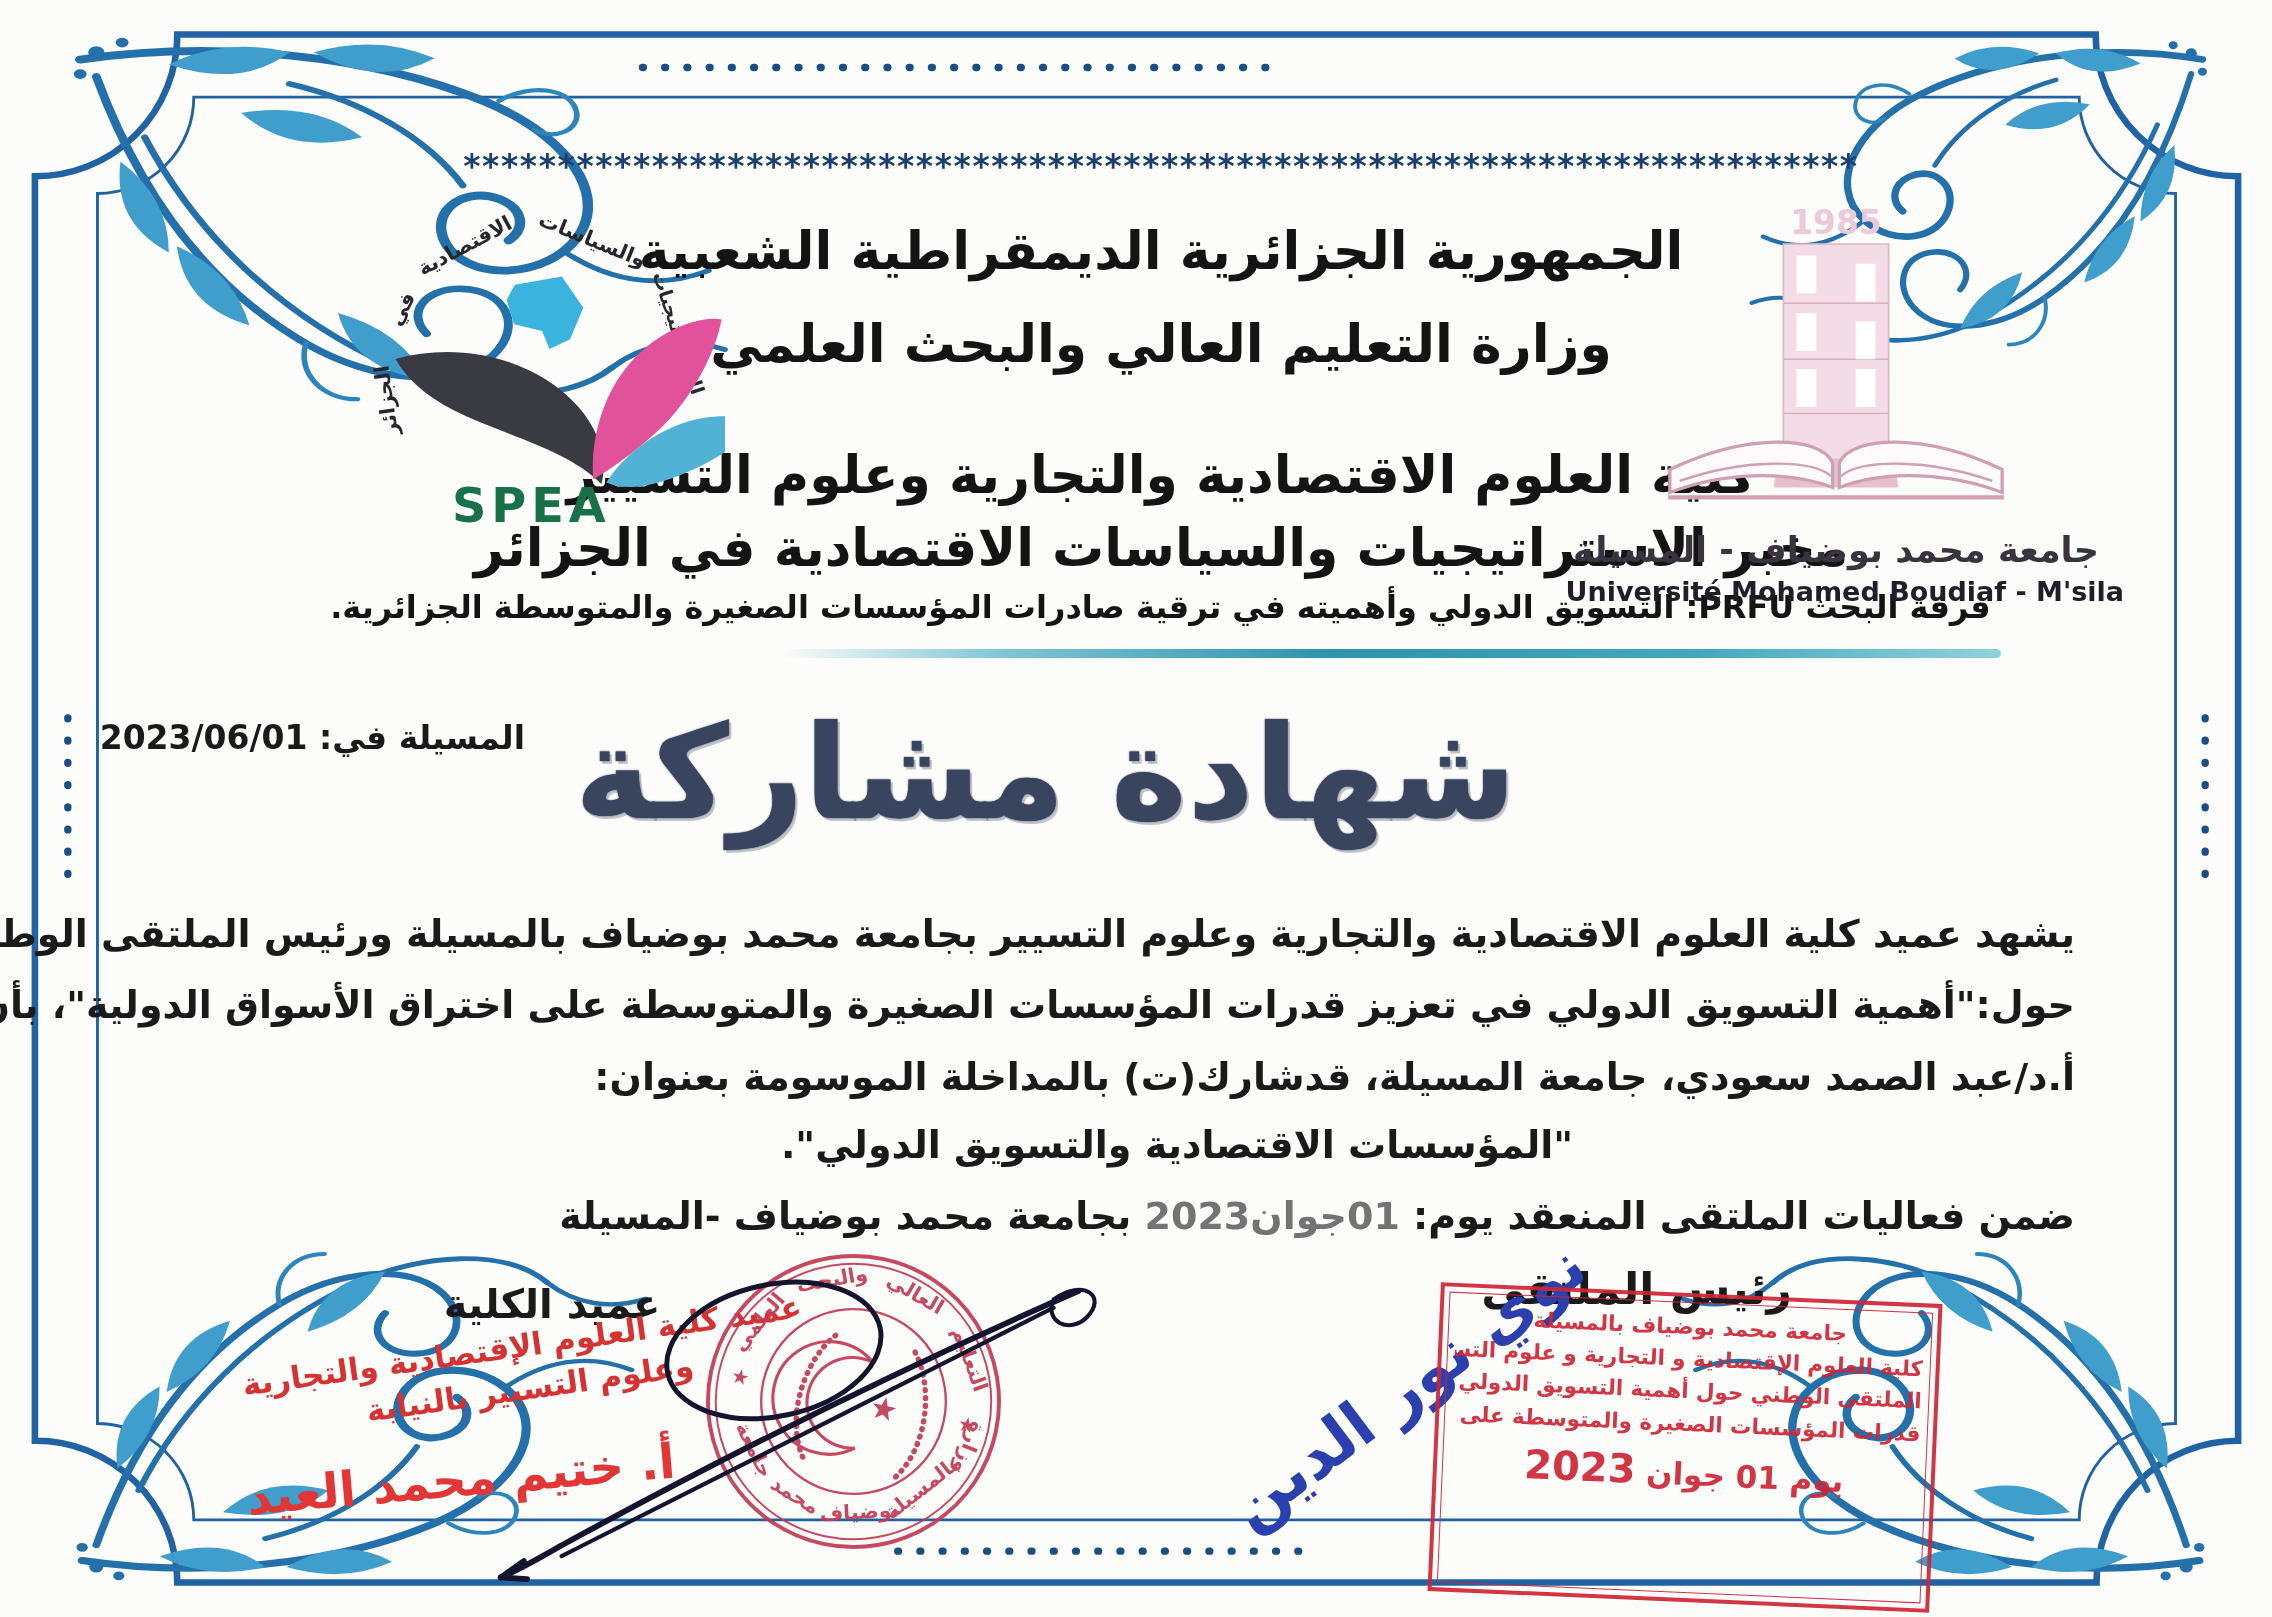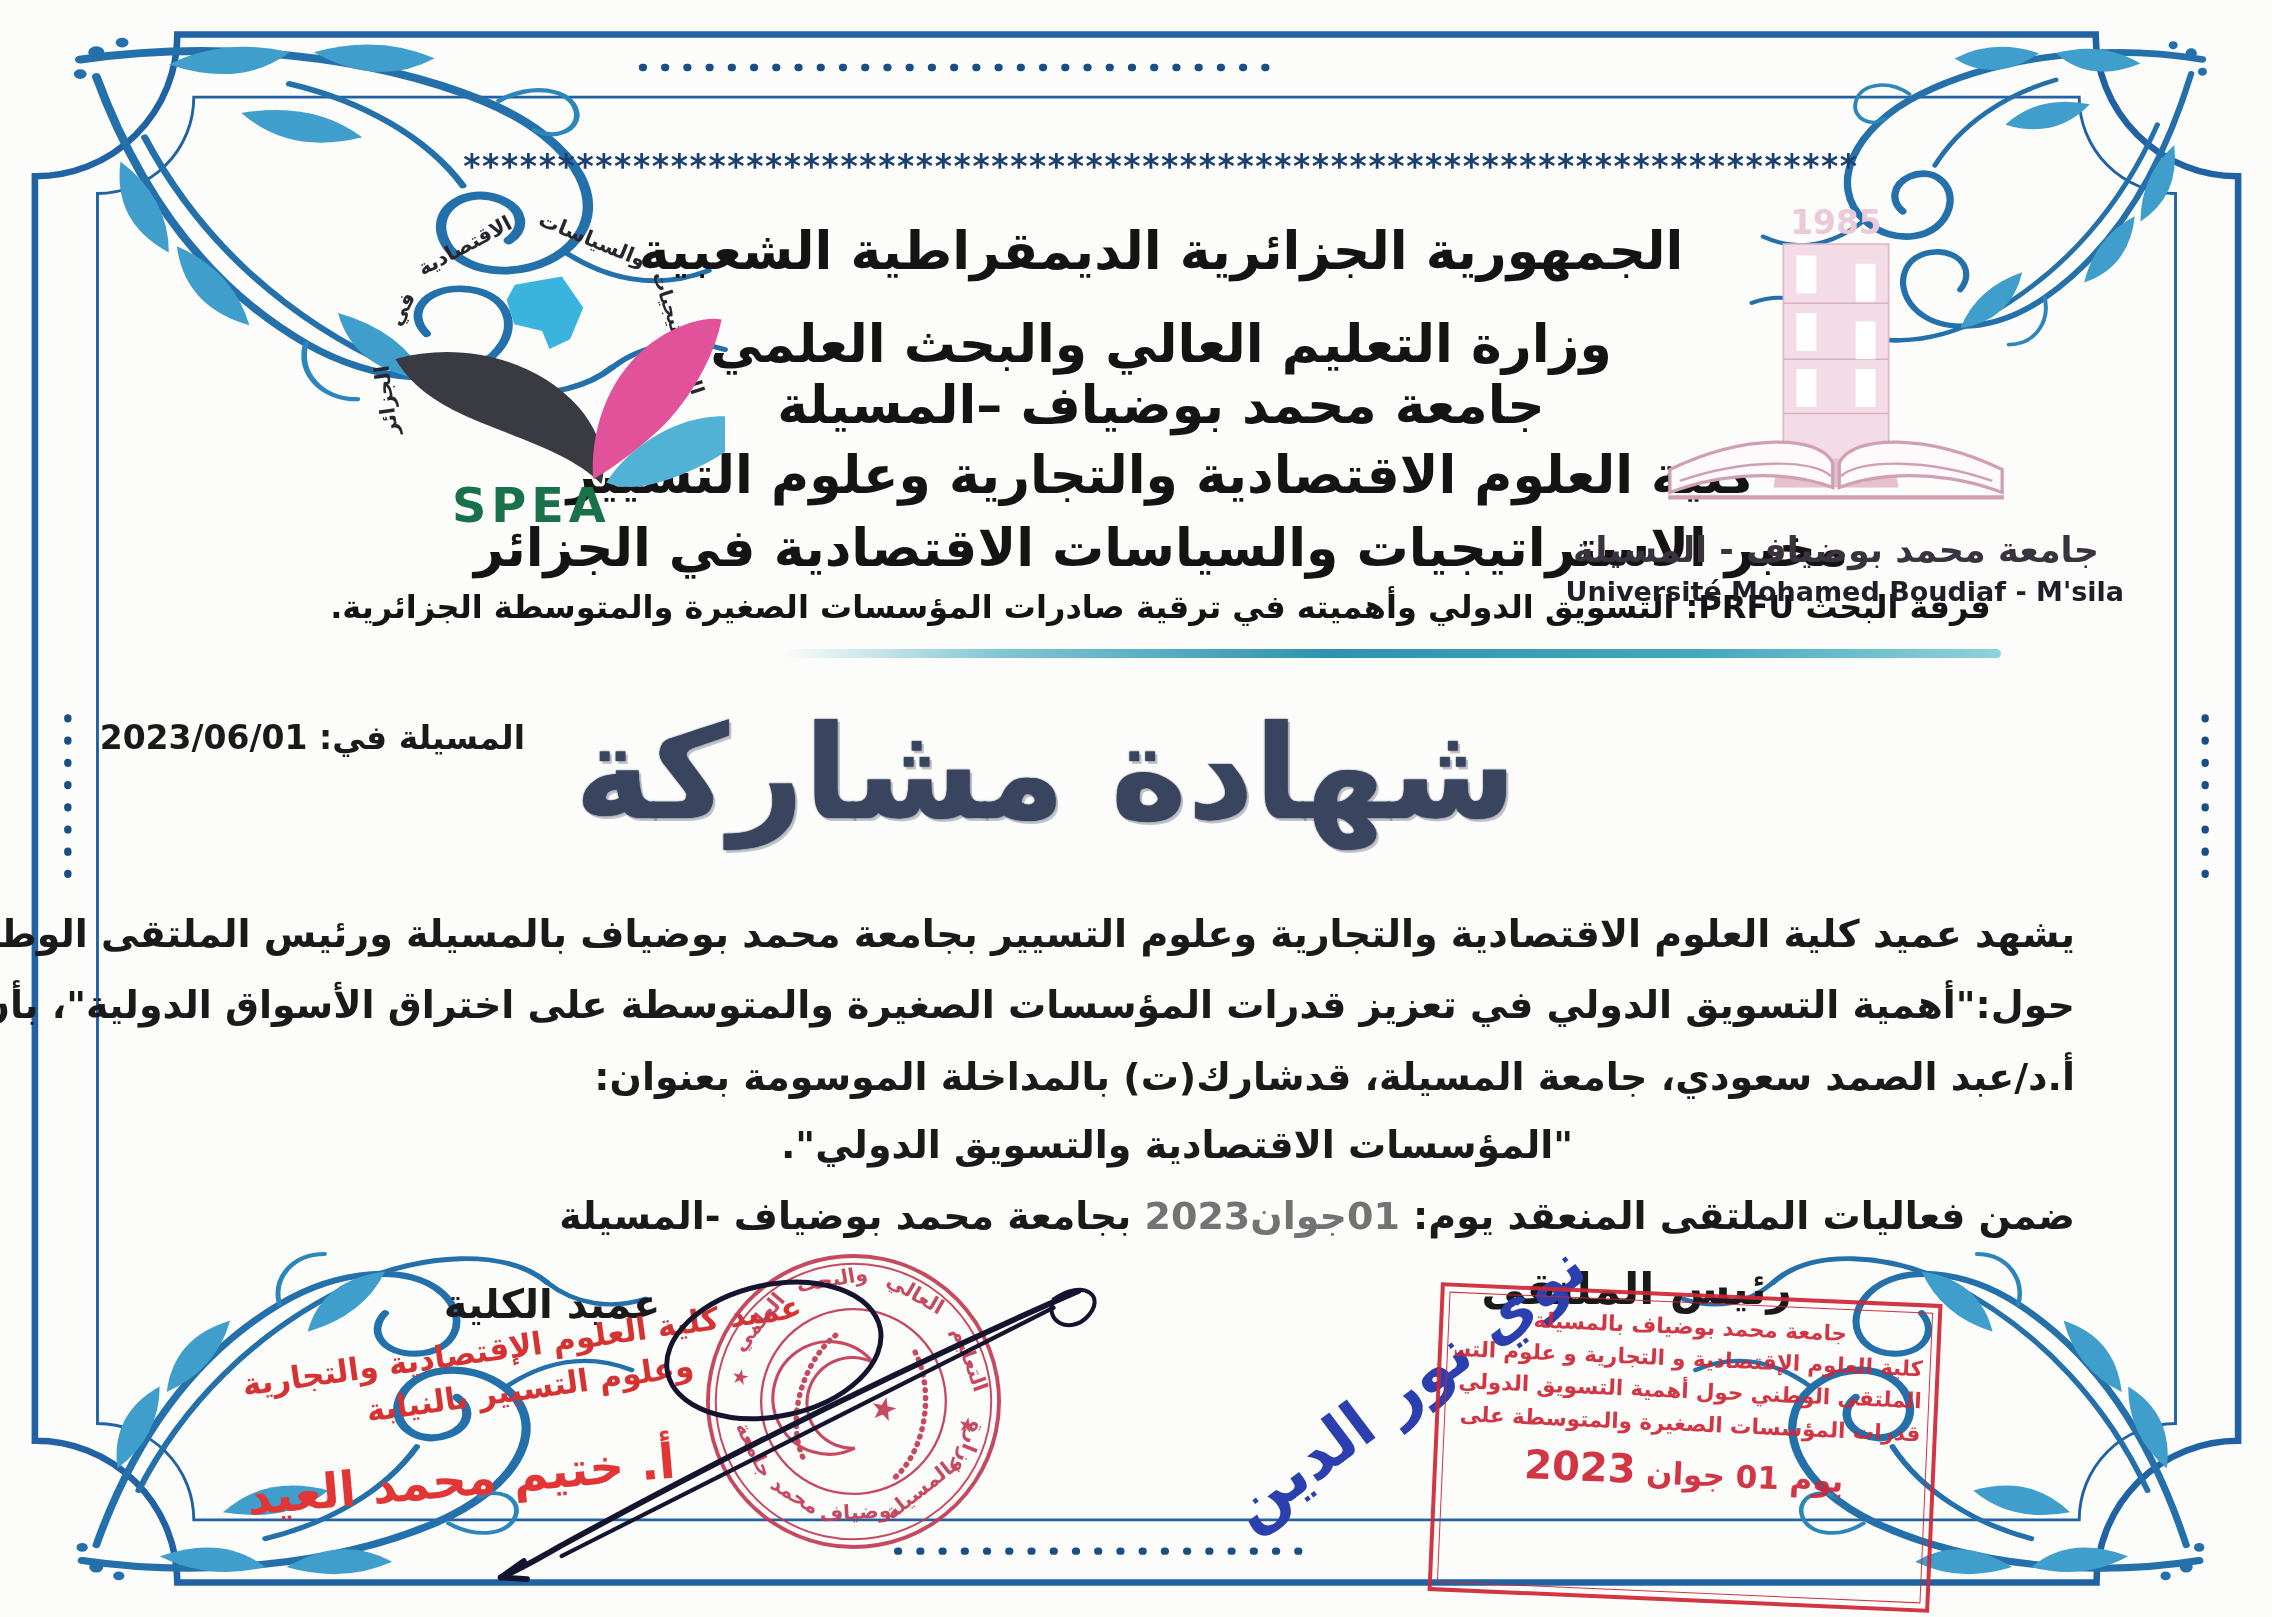--- a/index.html
+++ b/index.html
@@ -119,21 +119,20 @@
       <use href="#flourish"></use>
     </svg>
   <svg class="orn br" viewBox="0 0 900 760" preserveAspectRatio="none">
       <use href="#flourish"></use>
     </svg>
 
   <div class="abs asterisks">**************************************************************************</div>
 
   <div class="abs hline h1 rtl">الجمهورية الجزائرية الديمقراطية الشعبية</div>
   <div class="abs hline h2 rtl">وزارة التعليم العالي والبحث العلمي</div>
-  <div class="abs hline h3 rtl">جامعة محمد بوضياف –المسيلة</div>
   <div class="abs hline h4 rtl">كلية العلوم الاقتصادية والتجارية وعلوم التسيير</div>
   <div class="abs hline h5 rtl">مخبر الاستراتيجيات والسياسات الاقتصادية في الجزائر</div>
   <div class="abs hline h6 rtl">فرقة البحث PRFU: التسويق الدولي وأهميته في ترقية صادرات المؤسسات الصغيرة والمتوسطة الجزائرية.</div>
   <div class="abs divider"></div>
 
   <svg class="spea abs" viewBox="0 0 460 470">
     <g class="spea-ring" text-anchor="middle">
       <text x="378" y="328" transform="rotate(122 378 328)">مخبر</text>
       <text x="396" y="181" font-size="23" transform="rotate(72 396 181)">الاستراتيجيات</text>
       <text x="296" y="73" transform="rotate(22 296 73)">والسياسات</text>

